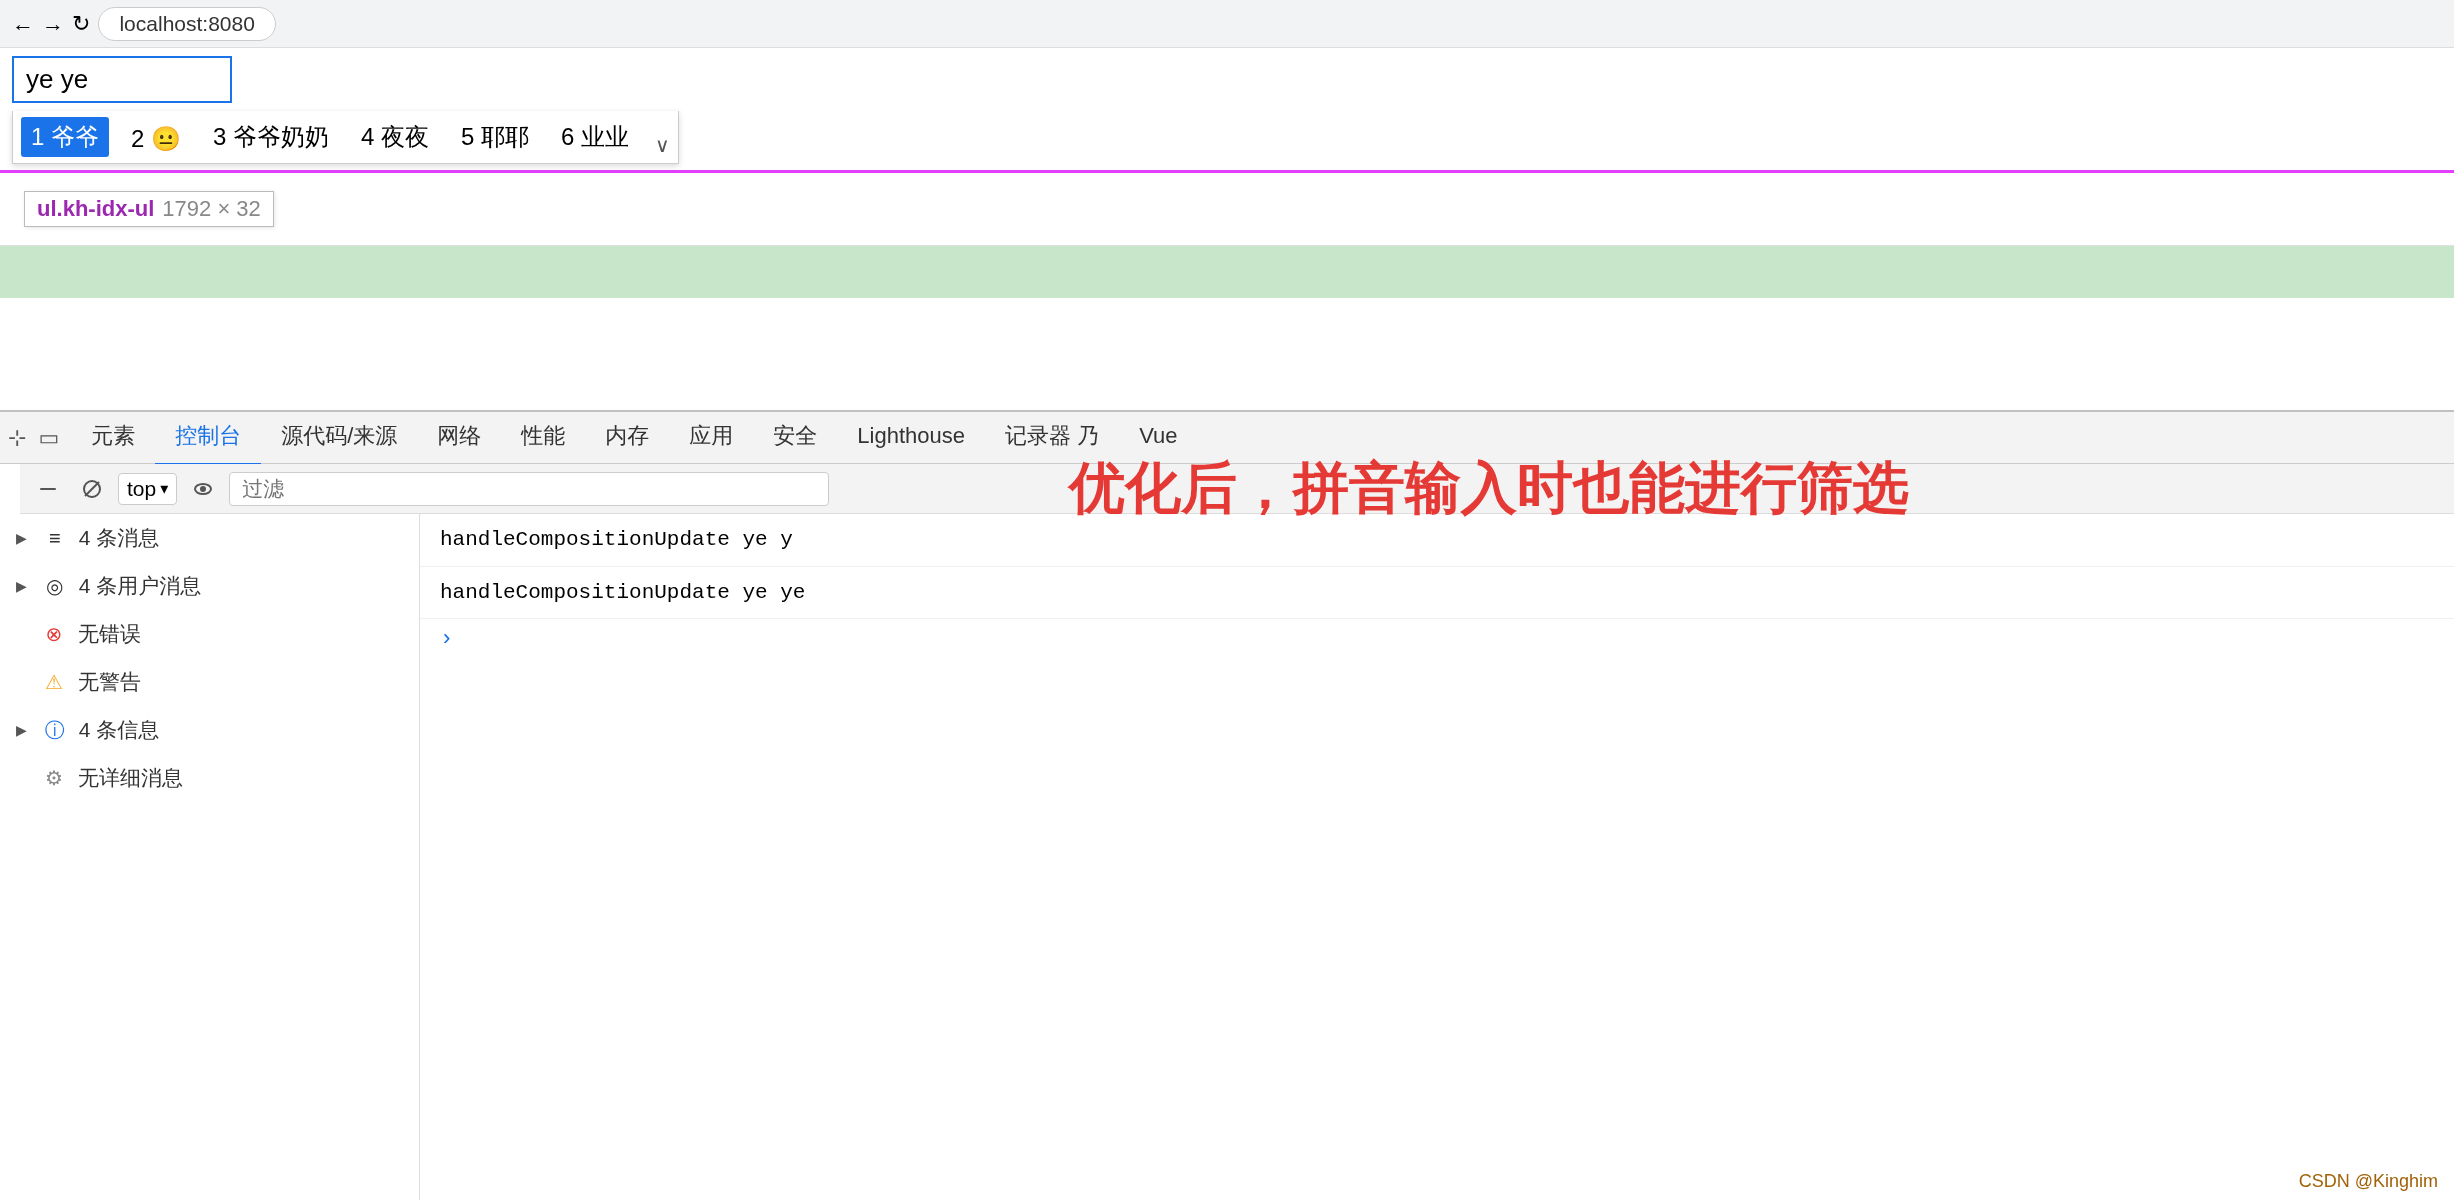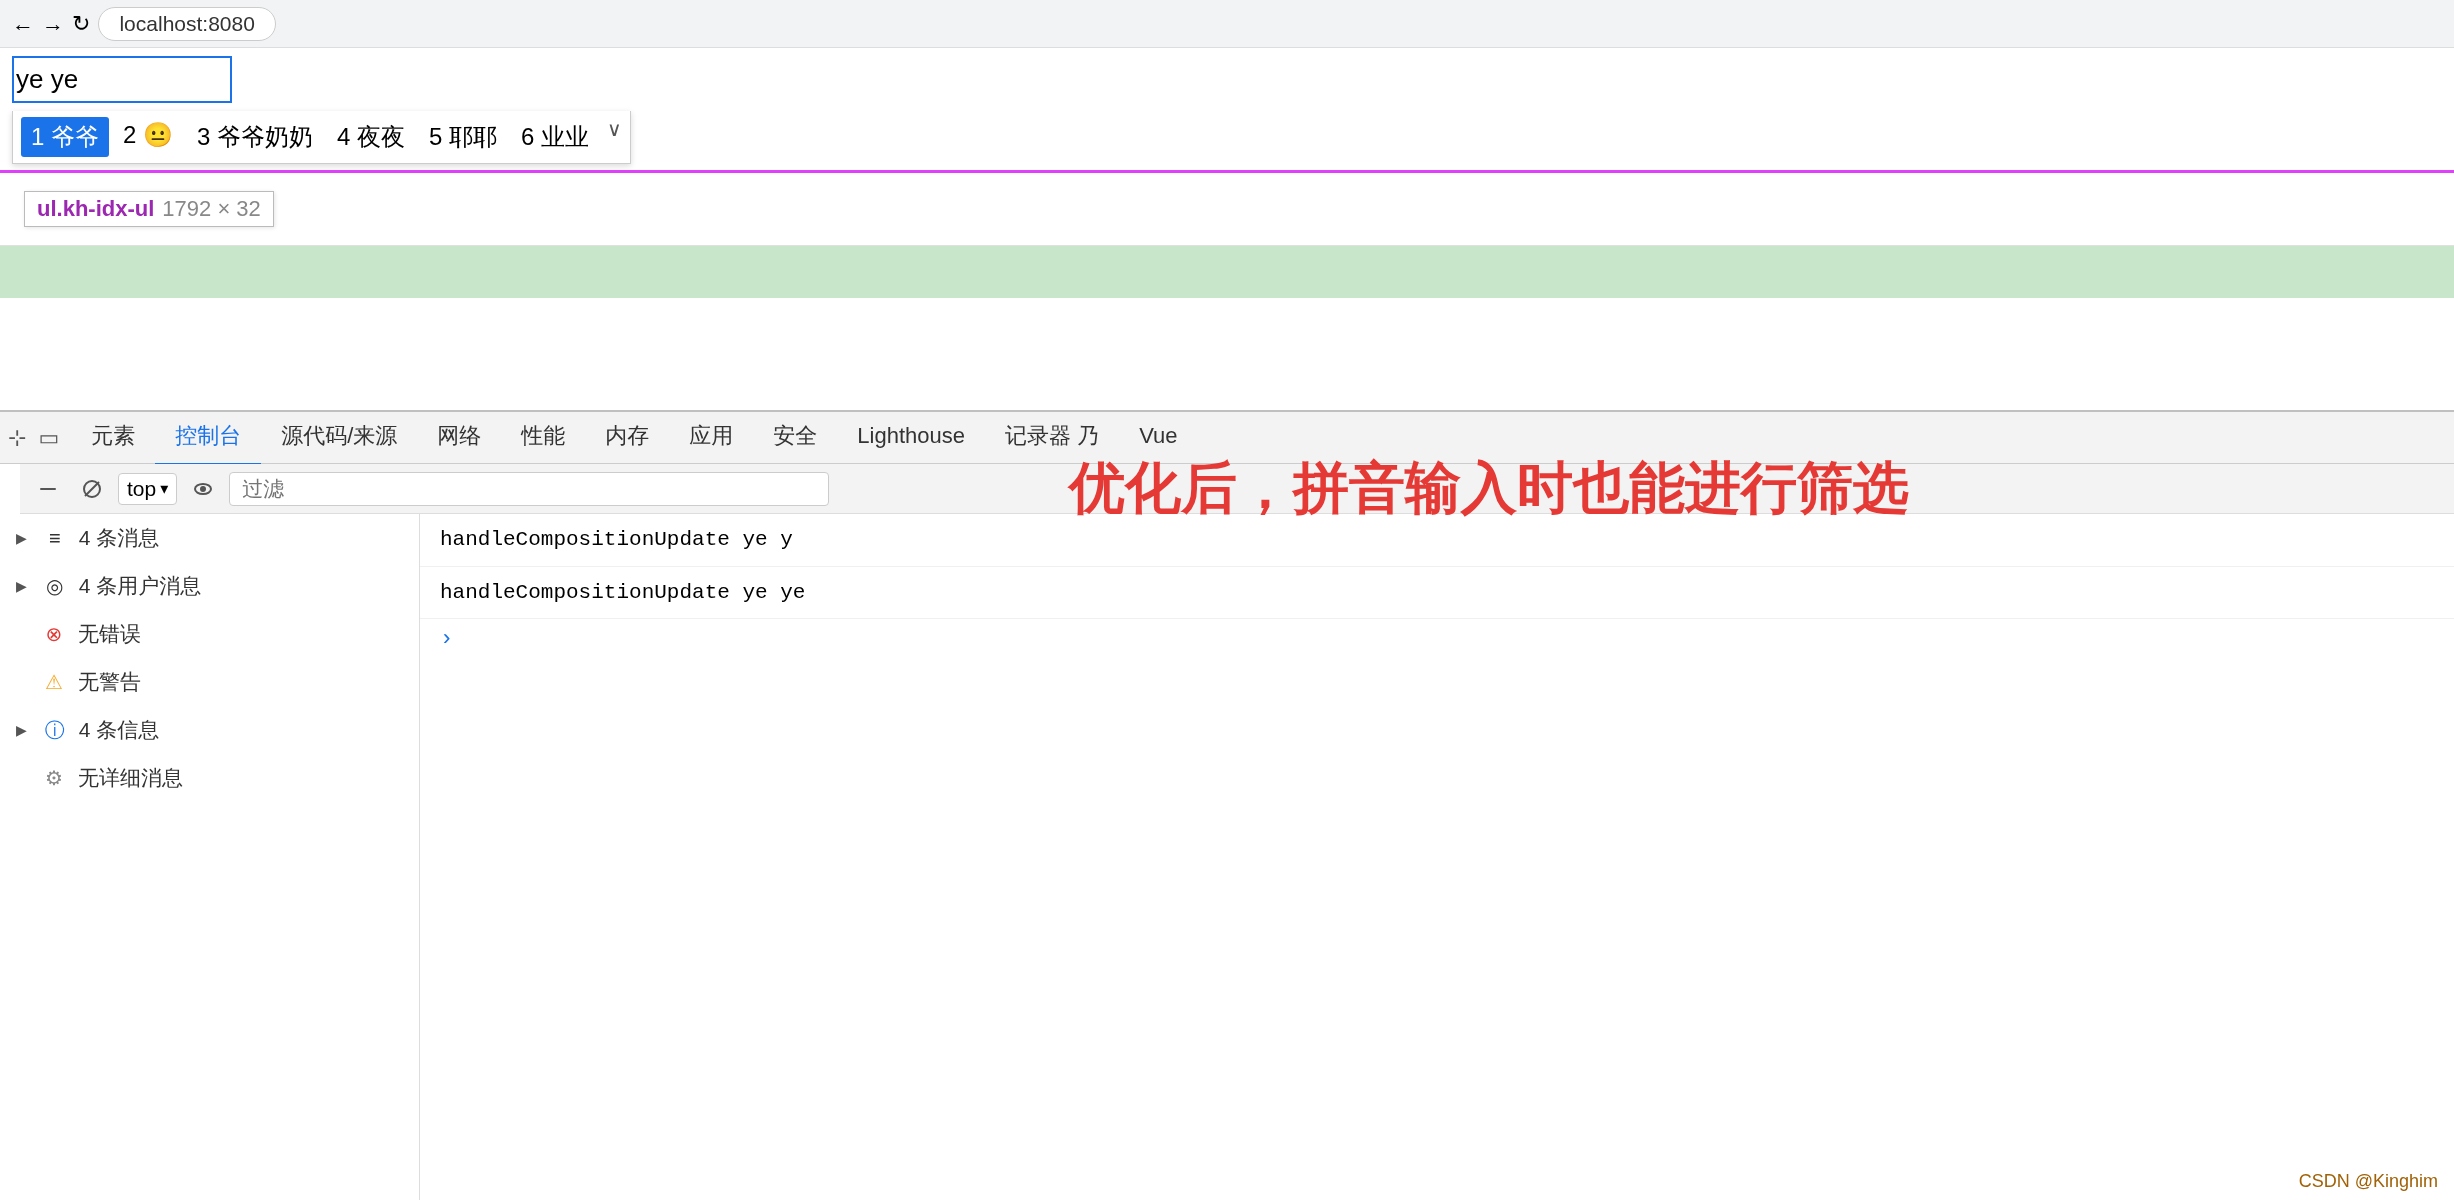--- a/index.html
+++ b/index.html
@@ -28,36 +28,36 @@
       position: relative;
       background: #fff;
       border-bottom: 3px solid #e040fb;
       padding: 0;
     }
 
     .ime-input-field {
       display: block;
       width: 220px;
       border: 2px solid #1a73e8;
-      padding: 6px 2px;
+      padding: 6px 12px;
       font-size: 26px;
       outline: none;
       background: #fff;
       color: #000;
       margin: 8px 12px;
     }
 
     .ime-candidates {
       display: flex;
-      align-items: flex-start;
+      align-items: flex-end;
       background: #fff;
       border: 1px solid #ccc;
       border-top: none;
       padding: 6px 8px;
-      gap: 4px;
+      gap: 12px;
       width: fit-content;
       margin-left: 12px;
       margin-bottom: 6px;
       box-shadow: 0 2px 6px rgba(0,0,0,0.15);
       font-size: 24px;
     }
 
     .candidate-item {
       padding: 4px 10px;
       cursor: pointer;

